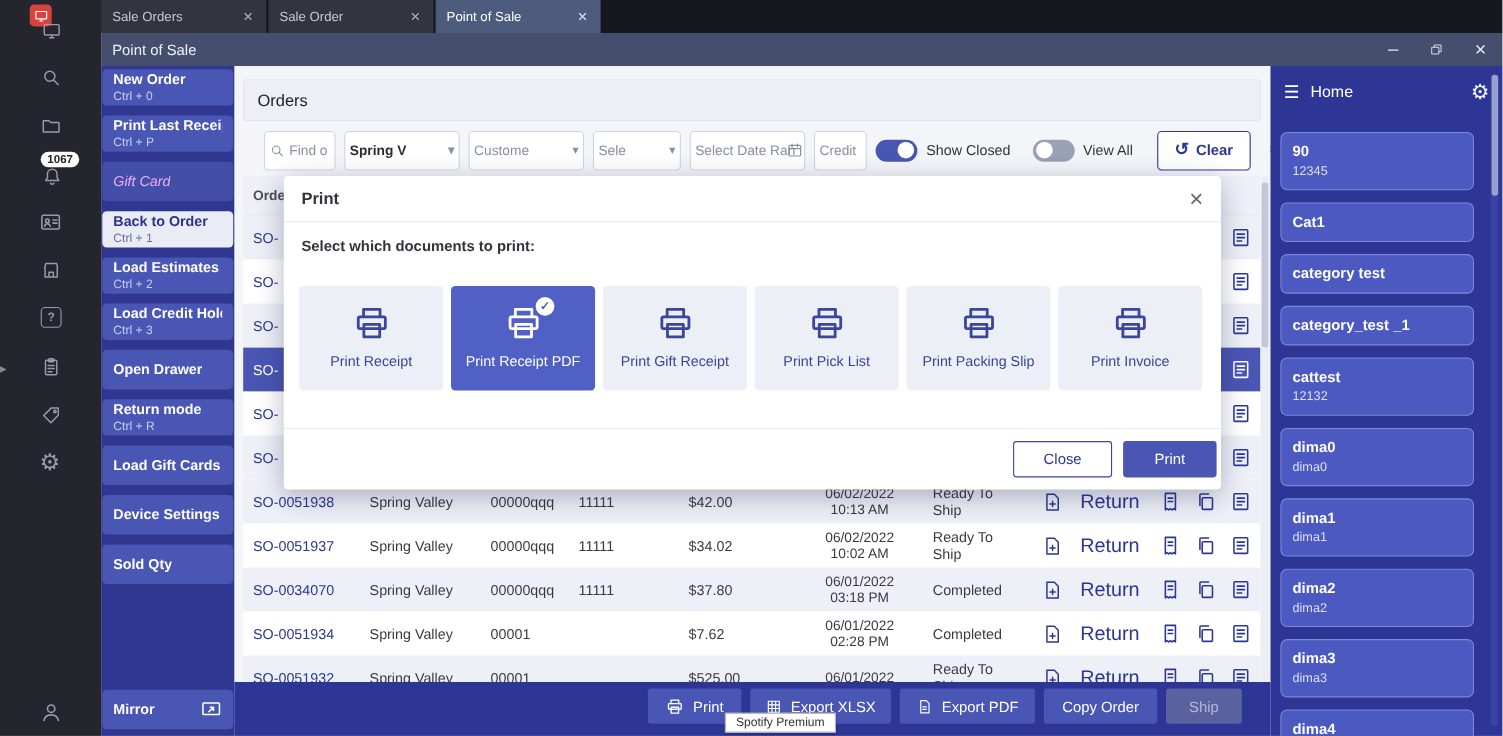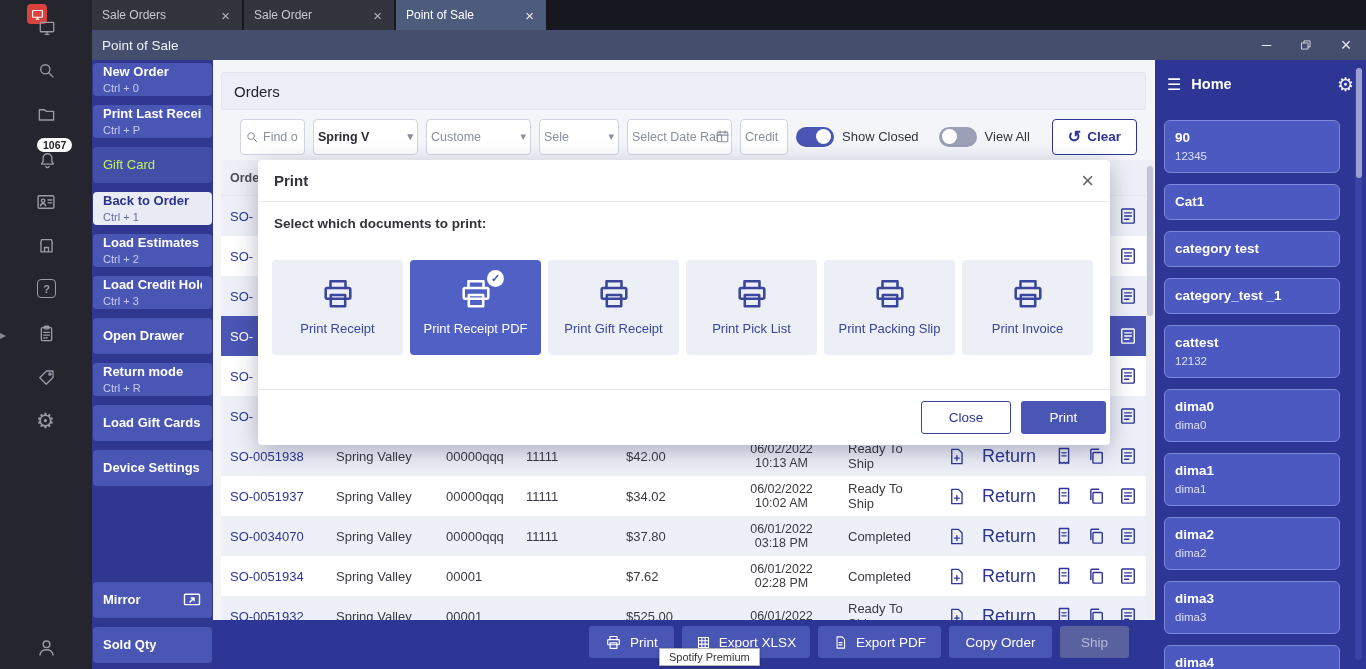--- a/index.html
+++ b/index.html
@@ -27,21 +27,21 @@
   #titlebar .ttl { font-size:13.5px; margin-left:10px; flex:1; }
   .winbtn { width:40px; height:30px; display:flex; align-items:center; justify-content:center; color:#e8ebf5; }
 
   
   #nav { left:92px; top:60px; width:121px; height:609px; background:#2f3790; z-index:3; display:flex; flex-direction:column; padding:3px 1px 6px 1px; gap:9px; }
   .navbtn { background:#4a56b4; border-radius:4px; color:#fff; padding:1px 10px; flex:none; }
   .navbtn .lbl { font-size:13px; font-weight:600; line-height:16px; white-space:nowrap; overflow:hidden; }
   .navbtn .sc { font-size:11px; line-height:13px; color:#c7cdf0; margin-top:2px; }
   .navbtn.single { height:36px; display:flex; align-items:center; }
   .navbtn.disabled { background:#434ea6; }
-  .navbtn.disabled .lbl { color:#bef264; font-weight:400; }
+  .navbtn.disabled .lbl { color:#f0abfc; font-weight:400;font-style:italic; }
   .navbtn.active { background:#e9ebf5; }
   .navbtn.active .lbl { color:#2b338c; }
   .navbtn.active .sc { color:#6a6f9a; }
   #mirror-btn { margin-top:auto; justify-content:space-between; }
 
   
   #main { left:213px; top:60px; width:942px; height:609px; background:#f4f5f9; z-index:1; }
   #orders-bar { position:absolute; left:8px; top:12px; width:925px; height:38px; background:#edeff7; border:1px solid #e2e5f0; border-radius:3px; display:flex; align-items:center; }
   #orders-bar .otitle { font-size:15px; color:#23232b; margin-left:12px; }
   #filterbar { position:absolute; left:0; top:58px; width:942px; height:37px; display:flex; align-items:center; gap:8px; padding-left:27px; }
@@ -96,21 +96,21 @@
   .pcard .chk { position:absolute; top:10px; right:37px; width:17px; height:17px; background:#fff; border-radius:50%; color:#4a56b4; font-size:11px; font-weight:bold; display:none; align-items:center; justify-content:center; }
   .pcard.sel .chk { display:flex; }
   #modal-foot { position:absolute; left:0; top:229px; width:852px; height:56px; border-top:1px solid #e8e8ee; display:flex; align-items:center; justify-content:flex-end; gap:10px; padding:0 4px; }
   #modal-close-btn { width:90px; height:33px; background:#fff; border:1px solid #3a459c; border-radius:3px; color:#2d3694; font-size:13.5px; display:flex; align-items:center; justify-content:center; }
   #modal-print-btn { width:85px; height:33px; background:#4a56b4; border-radius:3px; color:#fff; font-size:13.5px; display:flex; align-items:center; justify-content:center; }
 
   
   #sidebar { right:0; top:60px; width:211px; height:609px; background:#2d3694; z-index:3; overflow:hidden; }
   #sb-head { height:48px; display:flex; align-items:center; padding:0 12px; color:#fff; }
   #sb-head .hicon { font-size:16px; }
-  #sb-head .htitle { font-size:14.5px; font-weight:700; margin-left:10px; flex:1; }
+  #sb-head .htitle { font-size:14.5px; font-weight:400; margin-left:10px; flex:1; }
   #sb-head .hgear { font-size:19px; color:#f0f2fa; }
   #sb-list { display:flex; flex-direction:column; gap:11px; padding:12px 26px 0 9px; }
   .sbitem { background:#4b59c0; border:1px solid #7d87d8; border-radius:6px; padding:9px 10px; flex:none; }
   .sbitem .t { font-size:13.5px; font-weight:700; color:#fff; line-height:16px; }
   .sbitem .s { font-size:11.5px; color:#dde0f7; line-height:14px; margin-top:3px; }
   .sbitem .s:empty { display:none; }
   #sb-scroll { position:absolute; right:4px; top:8px; width:7px; height:592px; background:#3a43a5; border-radius:4px; }
   #sb-thumb { position:absolute; left:0.5px; top:0; width:6px; height:110px; background:#9aa1d0; border-radius:3px; }
 
   
@@ -331,30 +331,30 @@
   <div class="navbtn">
       <div class="lbl">Return mode</div>
       <div class="sc">Ctrl + R</div>
     </div>
   <div class="navbtn single">
       <div class="lbl">Load Gift Cards</div>
     </div>
   <div class="navbtn single">
       <div class="lbl">Device Settings</div>
     </div>
+  <div class="navbtn single">
+      <div class="lbl">Sold Qty</div>
+    </div>
   <div class="navbtn single" id="mirror-btn">
       <div class="lbl">Mirror</div>
       <span>
         <svg class="ic" width="20" height="20">
           <use href="#i-mirror"></use>
         </svg>
       </span>
-    </div>
-  <div class="navbtn single">
-      <div class="lbl">Sold Qty</div>
     </div>
 </div>
 
 <div id="main" class="abs">
 
   <div id="orders-bar">
     <span class="otitle">Orders</span>
   </div>
 
   <div id="filterbar">

